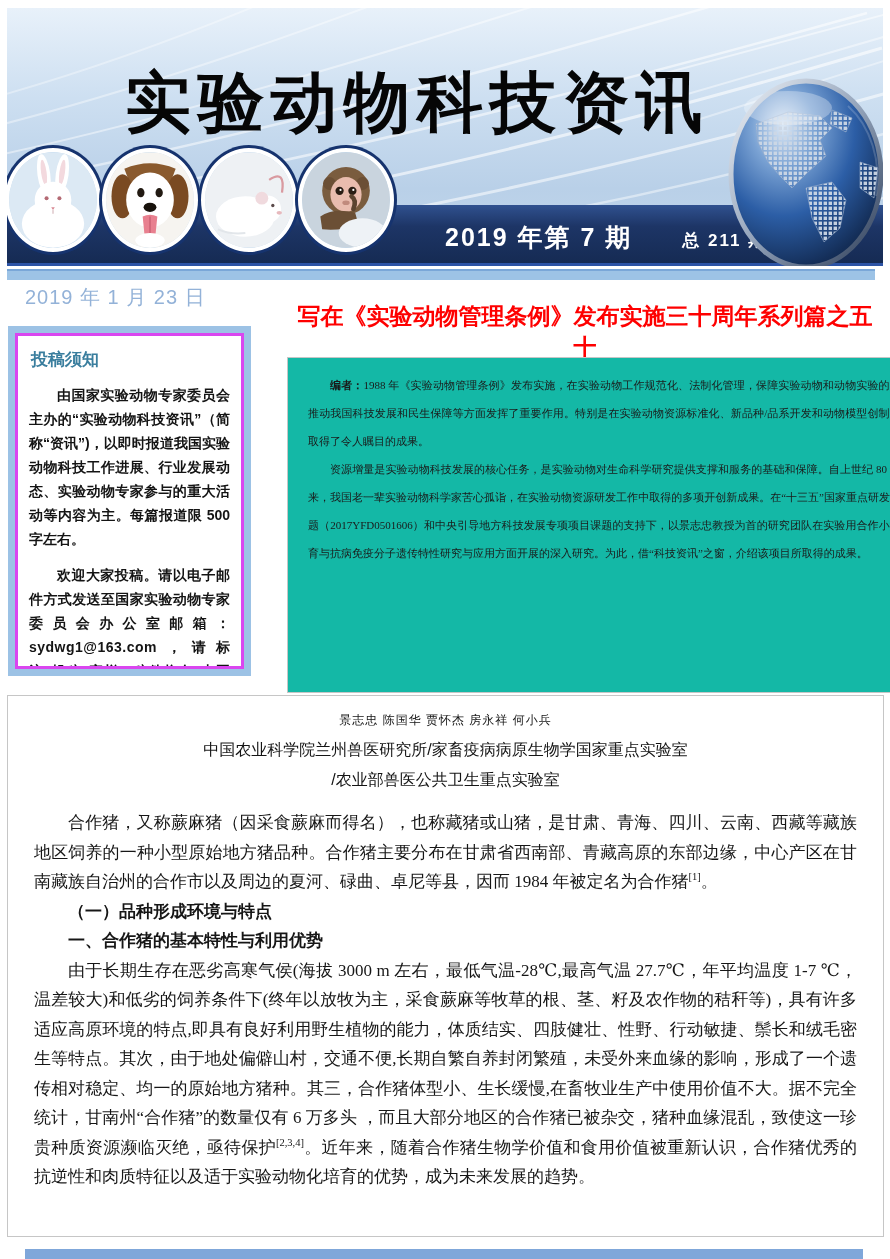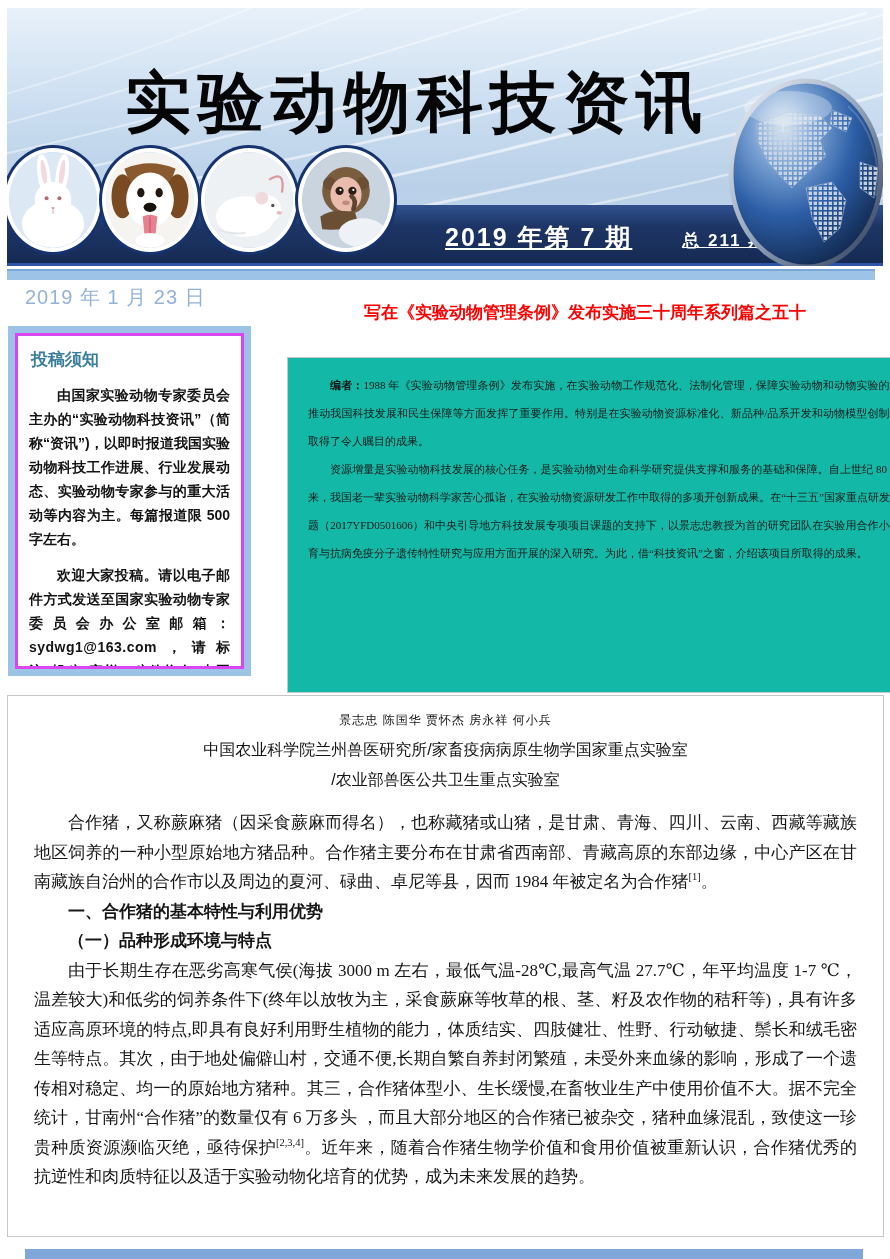--- a/index.html
+++ b/index.html
@@ -10,42 +10,42 @@
   
   .banner { position:absolute; left:7px; top:8px; width:876px; height:258px; overflow:hidden;
             background:linear-gradient(180deg,#e8f1fa 0%,#cddff1 35%,#b9d0e8 70%,#c4d8ec 100%); }
   .arcs { position:absolute; left:0; top:0; width:100%; height:100%; }
   .masthead { position:absolute; left:0; top:50px; width:820px; text-align:center;
               font-family:"DejaVu Serif","Liberation Serif",serif; font-weight:900;
               font-size:66px; letter-spacing:7px; color:#060606; white-space:nowrap; }
   .navy-strip { position:absolute; left:0; bottom:0; width:100%; height:61px;
                 background:linear-gradient(180deg,#30518f 0%,#1d3566 35%,#152a52 100%);
                 box-shadow:inset 0 -3px 0 #2d54a6; }
-  .issue-line { position:absolute; left:438px; bottom:12px; display:flex; align-items:baseline; gap:50px; color:#ffffff;text-decoration:underline; }
+  .issue-line { position:absolute; left:438px; bottom:12px; display:flex; align-items:baseline; gap:50px; color:#ffffff; }
   .issue-no { font-size:25px; font-weight:bold; letter-spacing:2px; }
   .issue-total { font-size:17px; font-weight:bold; letter-spacing:2px; }
 
   .photo { position:absolute; top:140px; width:96px; height:104px; border-radius:50%;
            border:4px solid #ffffff; overflow:hidden;
            box-shadow:0 0 0 3px #16336e, inset 0 0 0 2px #bcd6ee; background:#dfeaf3; }
   .photo svg { display:block; width:100%; height:100%; }
   .ph-1 { left:-2px; } .ph-2 { left:95px; } .ph-3 { left:194px; } .ph-4 { left:291px; }
 
   .globe { position:absolute; left:721px; top:68px; width:158px; height:198px; }
 
   
   .top-bar { position:absolute; left:7px; top:269px; width:868px; height:11px;
              background:#9dc3e6; border-top:2px solid #7aa7d8; }
   .footer-bar { position:absolute; left:25px; top:1249px; width:838px; height:10px; background:#7fa7da; }
 
   
   .date { position:absolute; left:25px; top:284px; font-size:20px; font-weight:normal;
           color:#93b2d8; letter-spacing:1px; }
   .headline { position:absolute; left:295px; top:301px; width:580px; text-align:center;
-              font-size:17px; font-weight:bold; color:#fe0000; }
+              font-size:23px; font-weight:bold; color:#fe0000; }
 
   
   .notice { position:absolute; left:8px; top:326px; width:243px; height:350px;
             border:7px solid #9cc2e5; background:#ffffff; }
   .notice-inner { width:100%; height:100%; border:3px solid #d946ef; padding:12px 11px 6px; overflow:hidden; }
   .notice-title { font-size:17px; font-weight:bold; color:#3a7e9e; margin:0 0 12px 2px; }
   .notice p { font-size:14px; line-height:24px; font-weight:600; color:#141414;
               text-indent:2em; text-align:justify; margin-bottom:12px; }
   .notice .email { font-weight:800; letter-spacing:0.5px; }
 
@@ -210,21 +210,21 @@
     <p><span class="editor-label">编者：</span><span>1988 年《实验动物管理条例》发布实施，在实验动物工作规范化、法制化管理，保障实验动物和动物实验的质量，推动我国科技发展和民生保障等方面发挥了重要作用。特别是在实验动物资源标准化、新品种/品系开发和动物模型创制方面，取得了令人瞩目的成果。</span></p>
     <p>资源增量是实验动物科技发展的核心任务，是实验动物对生命科学研究提供支撑和服务的基础和保障。自上世纪 80 年代以来，我国老一辈实验动物科学家苦心孤诣，在实验动物资源研发工作中取得的多项开创新成果。在“十三五”国家重点研发计划课题（2017YFD0501606）和中央引导地方科技发展专项项目课题的支持下，以景志忠教授为首的研究团队在实验用合作小型猪培育与抗病免疫分子遗传特性研究与应用方面开展的深入研究。为此，借“科技资讯”之窗，介绍该项目所取得的成果。</p>
   </div>
 
   <div class="article-box">
     <div class="a-authors">景志忠 陈国华 贾怀杰 房永祥 何小兵</div>
     <div class="a-affil">中国农业科学院兰州兽医研究所/家畜疫病病原生物学国家重点实验室</div>
     <div class="a-affil">/农业部兽医公共卫生重点实验室</div>
     <div class="a-body">
       <p><span>合作猪，又称蕨麻猪（因采食蕨麻而得名），也称藏猪或山猪，是甘肃、青海、四川、云南、西藏等藏族地区饲养的一种小型原始地方猪品种。合作猪主要分布在甘肃省西南部、青藏高原的东部边缘，中心产区在甘南藏族自治州的合作市以及周边的夏河、碌曲、卓尼等县，因而 1984 年被定名为合作猪</span><span class="cite">[1]</span><span>。</span></p>
+      <h3>（一）品种形成环境与特点</h3>
       <h3>一、合作猪的基本特性与利用优势</h3>
-      <h3>（一）品种形成环境与特点</h3>
       <p><span>由于长期生存在恶劣高寒气侯(海拔 3000 m 左右，最低气温-28℃,最高气温 27.7℃，年平均温度 1-7 ℃，温差较大)和低劣的饲养条件下(终年以放牧为主，采食蕨麻等牧草的根、茎、籽及农作物的秸秆等)，具有许多适应高原环境的特点,即具有良好利用野生植物的能力，体质结实、四肢健壮、性野、行动敏捷、鬃长和绒毛密生等特点。其次，由于地处偏僻山村，交通不便,长期自繁自养封闭繁殖，未受外来血缘的影响，形成了一个遗传相对稳定、均一的原始地方猪种。其三，合作猪体型小、生长缓慢,在畜牧业生产中使用价值不大。据不完全统计，甘南州“合作猪”的数量仅有 6 万多头 ，而且大部分地区的合作猪已被杂交，猪种血缘混乱，致使这一珍贵种质资源濒临灭绝，亟待保护</span><span class="cite">[2,3,4]</span><span>。近年来，随着合作猪生物学价值和食用价值被重新认识，合作猪优秀的抗逆性和肉质特征以及适于实验动物化培育的优势，成为未来发展的趋势。</span></p>
     </div>
   </div>
 
   <div class="footer-bar"></div>
 
 </div>
 
 </body></html>

